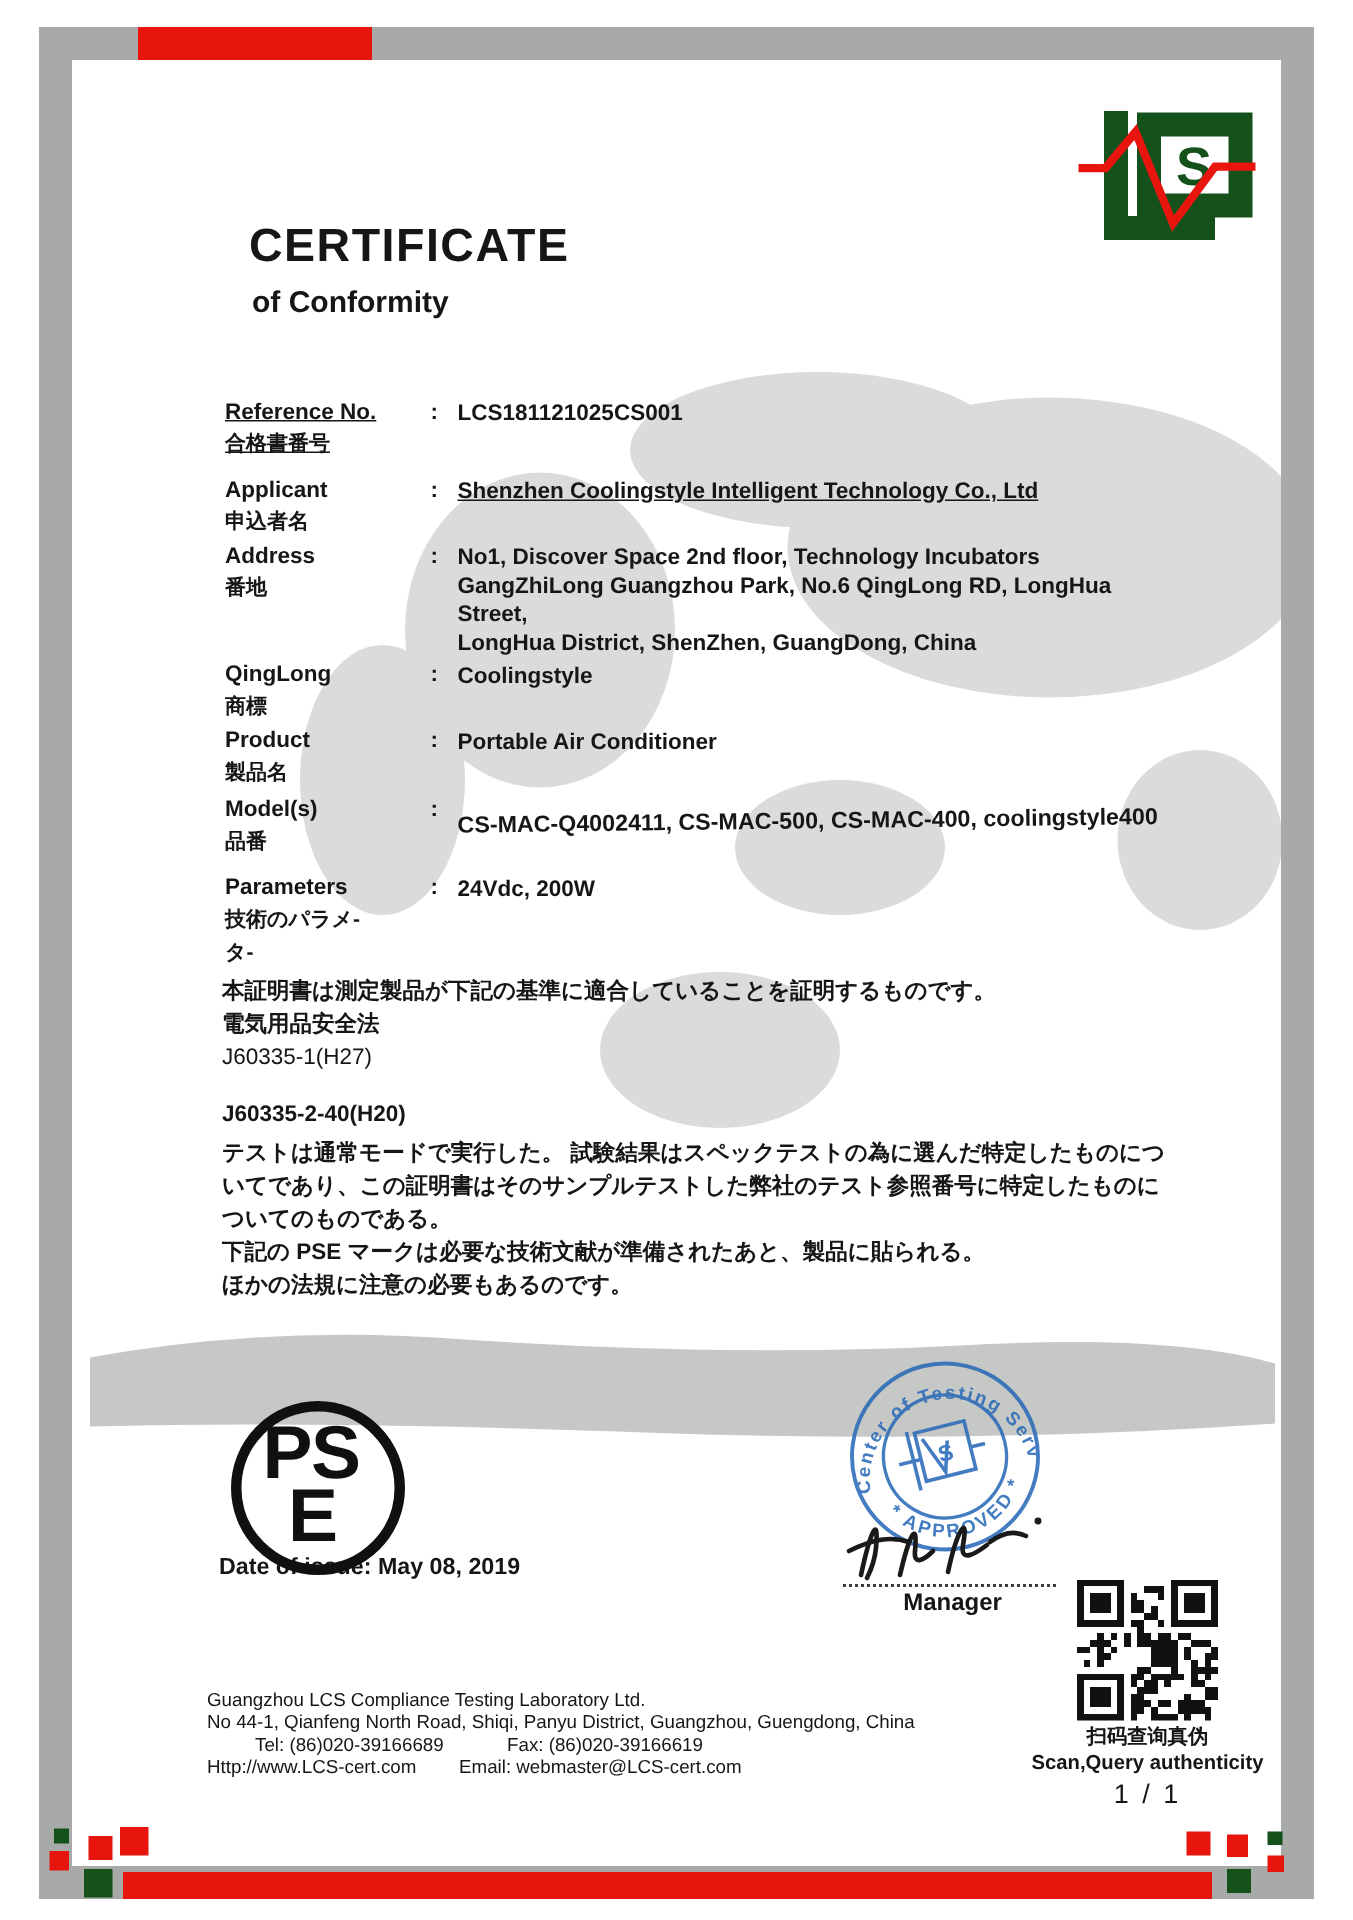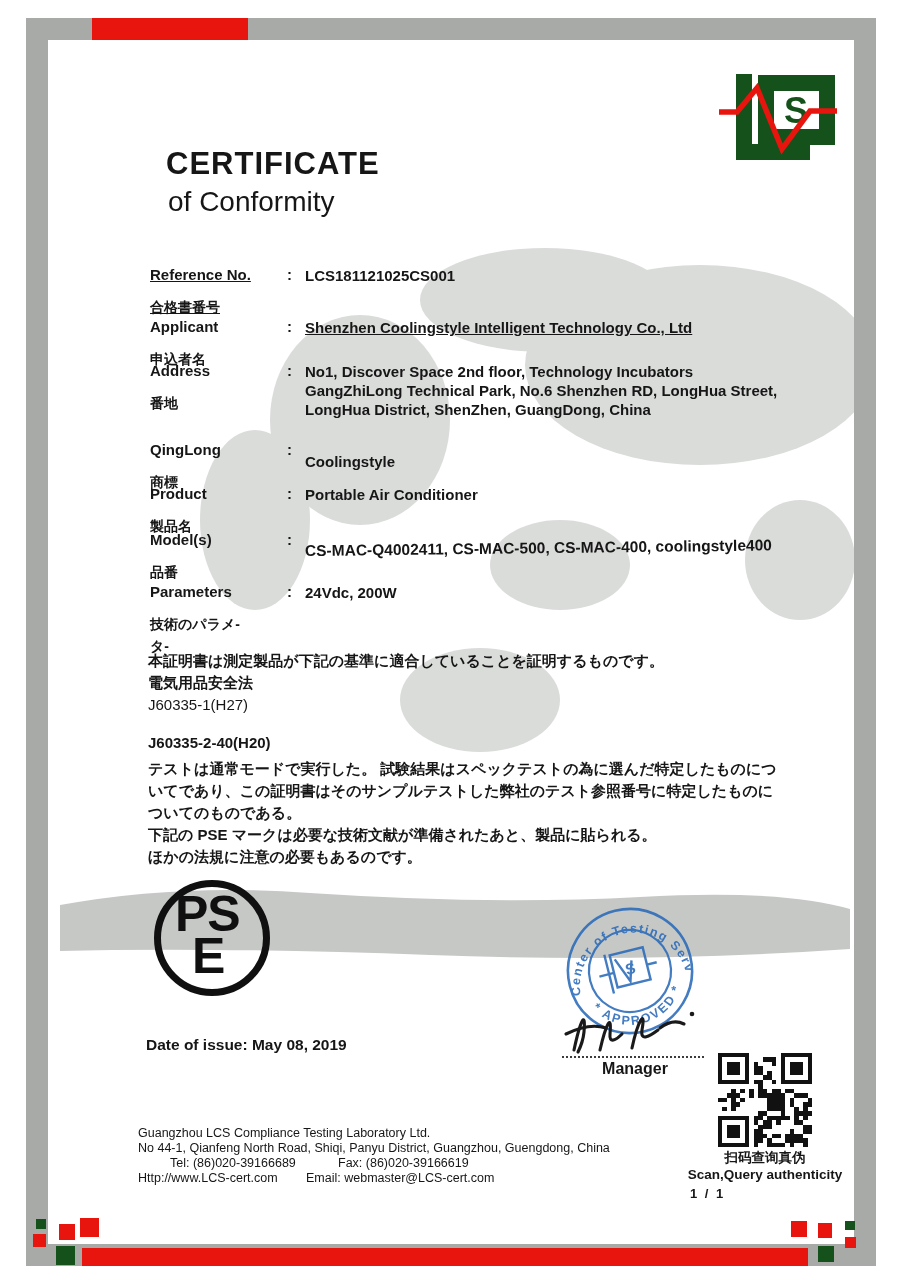--- a/index.html
+++ b/index.html
@@ -4,44 +4,44 @@
 <style>
   html,body{margin:0;padding:0;background:#ffffff;}
   .page{position:relative;width:902px;height:1280px;background:#fff;overflow:hidden;
         font-family:"Liberation Sans",sans-serif;color:#161616;}
   .abs{position:absolute;}
   
   .frame{background:#a7aaa7;z-index:2;}
   .accent{z-index:3;}
   
   .title{font-size:31px;font-weight:bold;letter-spacing:1px;line-height:42px;}
-  .subtitle{font-size:28px;font-weight:normal;line-height:28px;}
+  .subtitle{font-size:20px;font-weight:bold;line-height:28px;}
   
   .lbl{font-weight:bold;font-size:15px;line-height:18px;}
-  .jp{font-size:14px;line-height:18px;margin-top:14px;font-weight:600;}
+  .jp{font-size:14px;line-height:18px;margin-top:2px;font-weight:600;}
   .colon{font-weight:bold;font-size:15px;line-height:18px;}
   .val{font-weight:bold;font-size:15px;line-height:19px;}
   .val-model{font-weight:bold;font-size:15.5px;transform:rotate(-0.7deg);}
   
   .jline{font-size:15px;line-height:22px;font-weight:600;}
   .jbold{font-weight:bold;font-family:"Liberation Sans",sans-serif;}
   
   .pse{width:102px;height:102px;border:7px solid #101010;border-radius:50%;z-index:4;background:transparent;}
   .pse span{position:absolute;font-weight:bold;color:#101010;letter-spacing:-1px;}
   .pse .ps{left:14px;top:-2px;font-size:50px;}
   .pse .e{left:31px;top:40px;font-size:50px;}
   
   .dotline{border-bottom:2px dotted #3c3c3c;}
   .manager{font-size:16px;font-weight:600;text-align:center;}
   .dateline{font-size:15.5px;font-weight:bold;}
   
   .foot{font-size:12.5px;line-height:15px;font-weight:500;white-space:nowrap;}
   
   .qrcap{font-size:13.5px;font-weight:bold;text-align:center;line-height:17px;}
-  .qrpage{font-size:13px;font-weight:bold;letter-spacing:2px;}
+  .qrpage{font-size:18px;font-weight:normal;text-align:center;letter-spacing:2px;}
   .sq{z-index:3;}
   svg text{font-family:"Liberation Sans",sans-serif;}
 </style>
 </head>
 <body>
 
 <div class="page">
 
   <svg class="abs" style="left:0;top:0;z-index:0;" width="902" height="1280" viewBox="0 0 902 1280">
     <g fill="#dadcda">
@@ -107,32 +107,32 @@
   </div>
 
   <div class="abs" style="left:150px;top:362px;width:620px;z-index:1;">
     <div class="abs" style="left:0;top:0;width:135px;">
       <div class="lbl">Address</div>
       <div class="jp">番地</div>
     </div>
     <div class="abs colon" style="left:137px;top:0;">:</div>
     <div class="abs" style="left:155px;top:0;width:480px;">
       <div class="val">No1, Discover Space 2nd floor, Technology Incubators</div>
-      <div class="val">GangZhiLong Technical Park, No.6 Shenzhen RD, LongHua Street,</div>
+      <div class="val">GangZhiLong Guangzhou Park, No.6 QingLong RD, LongHua Street,</div>
       <div class="val">LongHua District, ShenZhen, GuangDong, China</div>
     </div>
   </div>
 
   <div class="abs" style="left:150px;top:441px;width:620px;z-index:1;">
     <div class="abs" style="left:0;top:0;width:135px;">
       <div class="lbl">QingLong</div>
       <div class="jp">商標</div>
     </div>
     <div class="abs colon" style="left:137px;top:0;">:</div>
-    <div class="abs val" style="left:155px;top:11px;width:465px;">Coolingstyle</div>
+    <div class="abs val" style="left:155px;top:0;width:465px;">Coolingstyle</div>
   </div>
 
   <div class="abs" style="left:150px;top:485px;width:620px;z-index:1;">
     <div class="abs" style="left:0;top:0;width:135px;">
       <div class="lbl">Product</div>
       <div class="jp">製品名</div>
     </div>
     <div class="abs colon" style="left:137px;top:0;">:</div>
     <div class="abs val" style="left:155px;top:0;width:465px;">Portable Air Conditioner</div>
   </div>
@@ -164,21 +164,21 @@
   </div>
 
   <div class="abs" style="left:148px;top:758px;width:650px;z-index:1;">
     <div class="jline">テストは通常モードで実行した。 試験結果はスペックテストの為に選んだ特定したものにつ</div>
     <div class="jline">いてであり、この証明書はそのサンプルテストした弊社のテスト参照番号に特定したものに</div>
     <div class="jline">ついてのものである。</div>
     <div class="jline">下記の PSE マークは必要な技術文献が準備されたあと、製品に貼られる。</div>
     <div class="jline">ほかの法規に注意の必要もあるのです。</div>
   </div>
 
-  <div class="abs pse" style="left:154px;top:880px;text-align:center;">
+  <div class="abs pse" style="left:154px;top:934px;text-align:center;">
     <span class="ps">PS</span>
     <span class="e">E</span>
   </div>
 
   <svg class="abs" style="left:550px;top:901px;z-index:4;" width="160" height="142" viewBox="0 0 160 142">
     <defs>
       <path id="arcTop" d="M 26,86 A 53 53 0 1 1 134,86" fill="none"></path>
       <path id="arcBottom" d="M 34,97 A 53 53 0 0 0 126,97" fill="none"></path>
     </defs>
     <g stroke="#2a6ab8" fill="none" opacity="0.88" transform="rotate(-14 80 70)">

